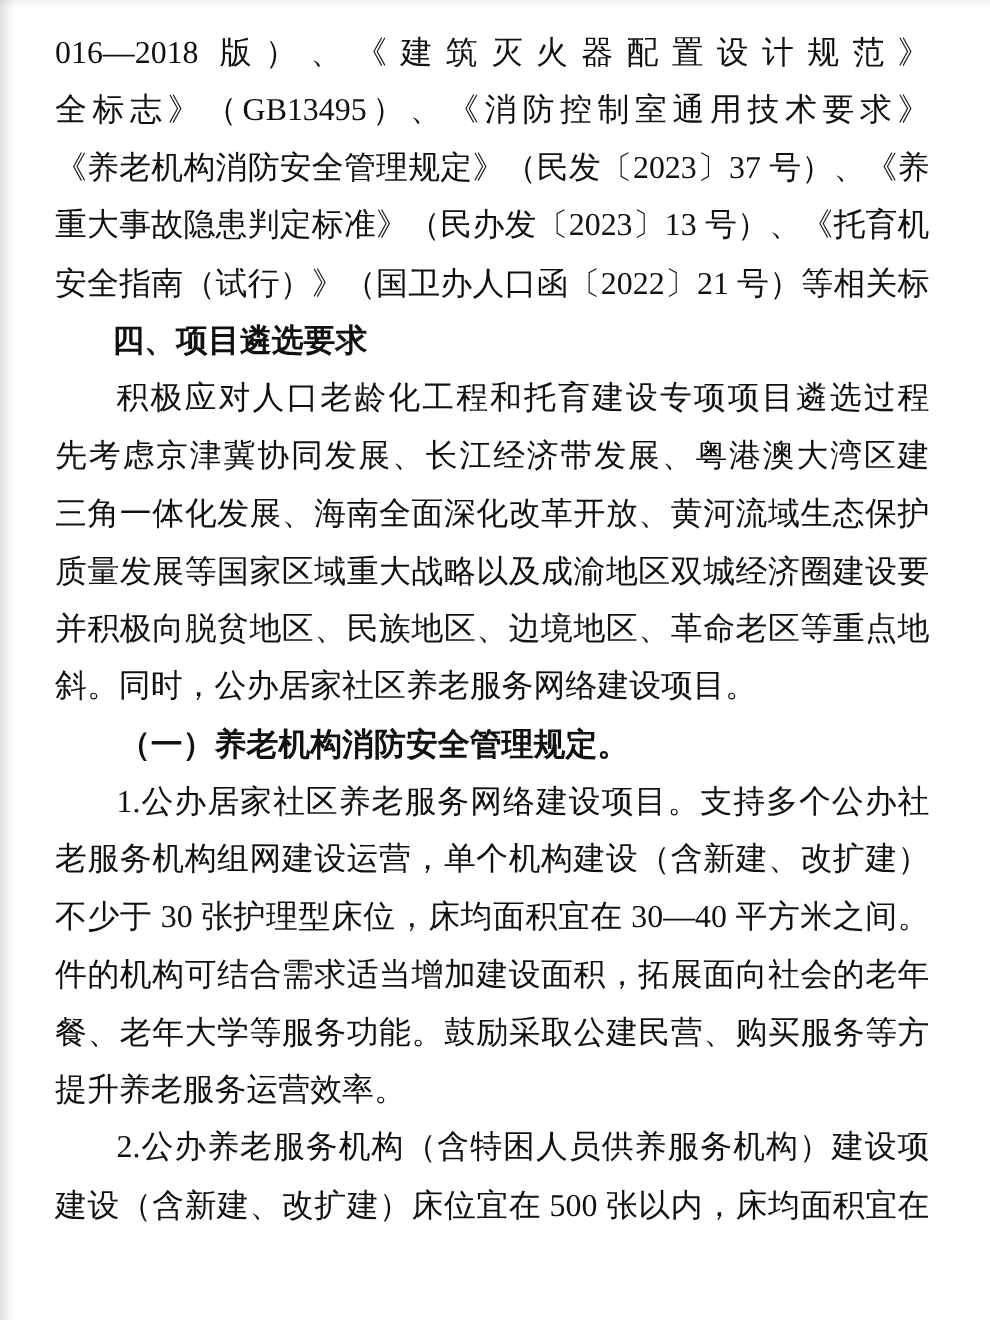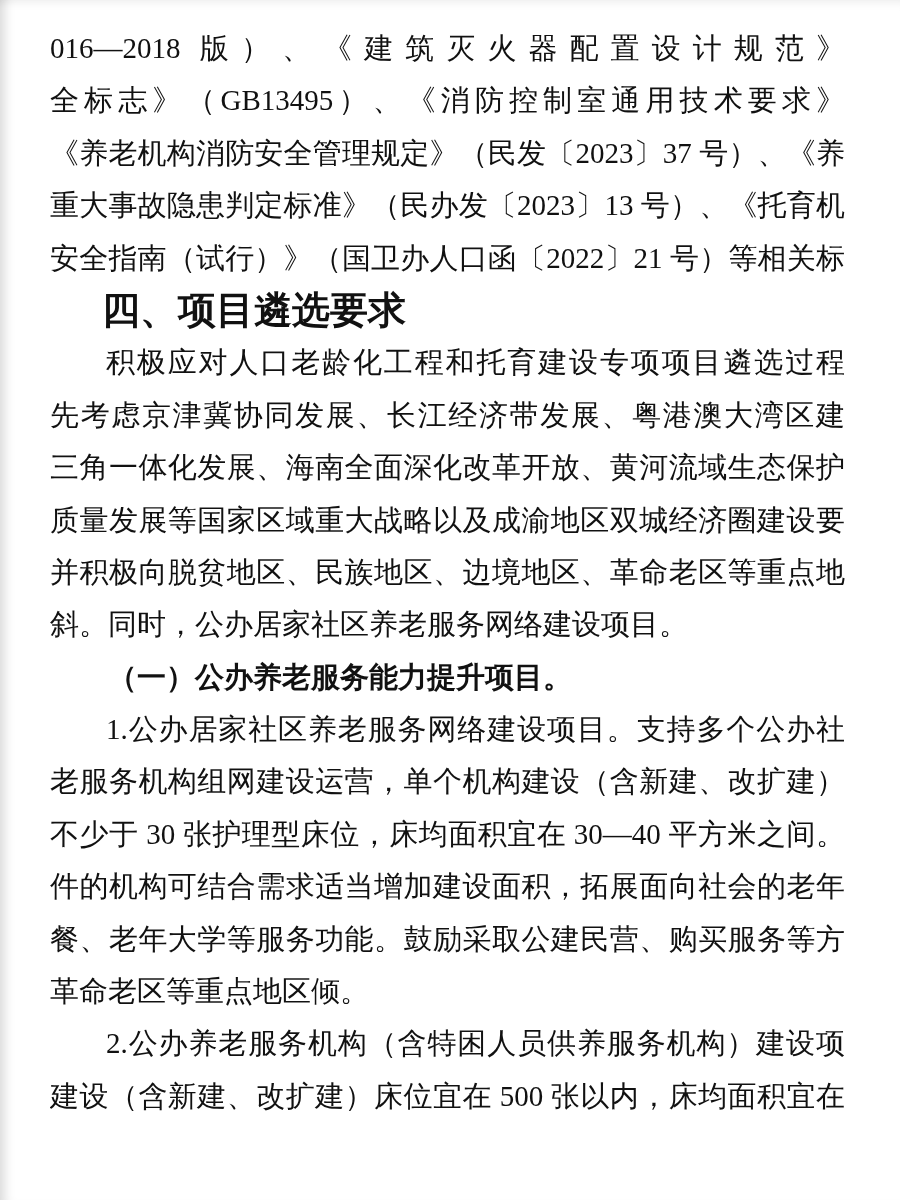--- a/index.html
+++ b/index.html
@@ -38,21 +38,21 @@
     text-align-last: justify;
   }
   
   .indent {
     text-indent: 56px;
   }
   
   .h-hei {
     font-family: "Liberation Sans", "DejaVu Sans", sans-serif;
     font-weight: bold;
-    font-size: 38px;
+    font-size: 29px;
     text-indent: 52px;
   }
   
   .h-kai {
     font-weight: bold;
     text-indent: 58px;
   }
 </style>
 </head>
 <body>
@@ -64,23 +64,23 @@
     <div class="line fill">《养老机构消防安全管理规定》（民发〔2023〕37 号）、《养老机构</div>
     <div class="line fill">重大事故隐患判定标准》（民办发〔2023〕13 号）、《托育机构消防</div>
     <div class="line fill">安全指南（试行）》（国卫办人口函〔2022〕21 号）等相关标准规范</div>
     <div class="line h-hei">四、项目遴选要求</div>
     <div class="line fill indent">积极应对人口老龄化工程和托育建设专项项目遴选过程中，优</div>
     <div class="line fill">先考虑京津冀协同发展、长江经济带发展、粤港澳大湾区建设、长</div>
     <div class="line fill">三角一体化发展、海南全面深化改革开放、黄河流域生态保护和高</div>
     <div class="line fill">质量发展等国家区域重大战略以及成渝地区双城经济圈建设要求，</div>
     <div class="line fill">并积极向脱贫地区、民族地区、边境地区、革命老区等重点地区倾</div>
     <div class="line">斜。同时，公办居家社区养老服务网络建设项目。</div>
-    <div class="line h-kai">（一）公办养老服务能力提升项目。</div>
+    <div class="line h-kai">（一）养老机构消防安全管理规定。</div>
     <div class="line fill indent">1.公办居家社区养老服务网络建设项目。支持多个公办社区养</div>
     <div class="line fill">老服务机构组网建设运营，单个机构建设（含新建、改扩建）床位</div>
     <div class="line fill">不少于 30 张护理型床位，床均面积宜在 30—40 平方米之间。有条</div>
     <div class="line fill">件的机构可结合需求适当增加建设面积，拓展面向社会的老年助</div>
     <div class="line fill">餐、老年大学等服务功能。鼓励采取公建民营、购买服务等方式，</div>
-    <div class="line">革命老区等重点地区倾。</div>
+    <div class="line">提升养老服务运营效率。</div>
     <div class="line fill indent">2.公办养老服务机构（含特困人员供养服务机构）建设项目。</div>
     <div class="line fill">建设（含新建、改扩建）床位宜在 500 张以内，床均面积宜在 42.5—50</div>
   </div>
 </div>
 
 </body></html>

